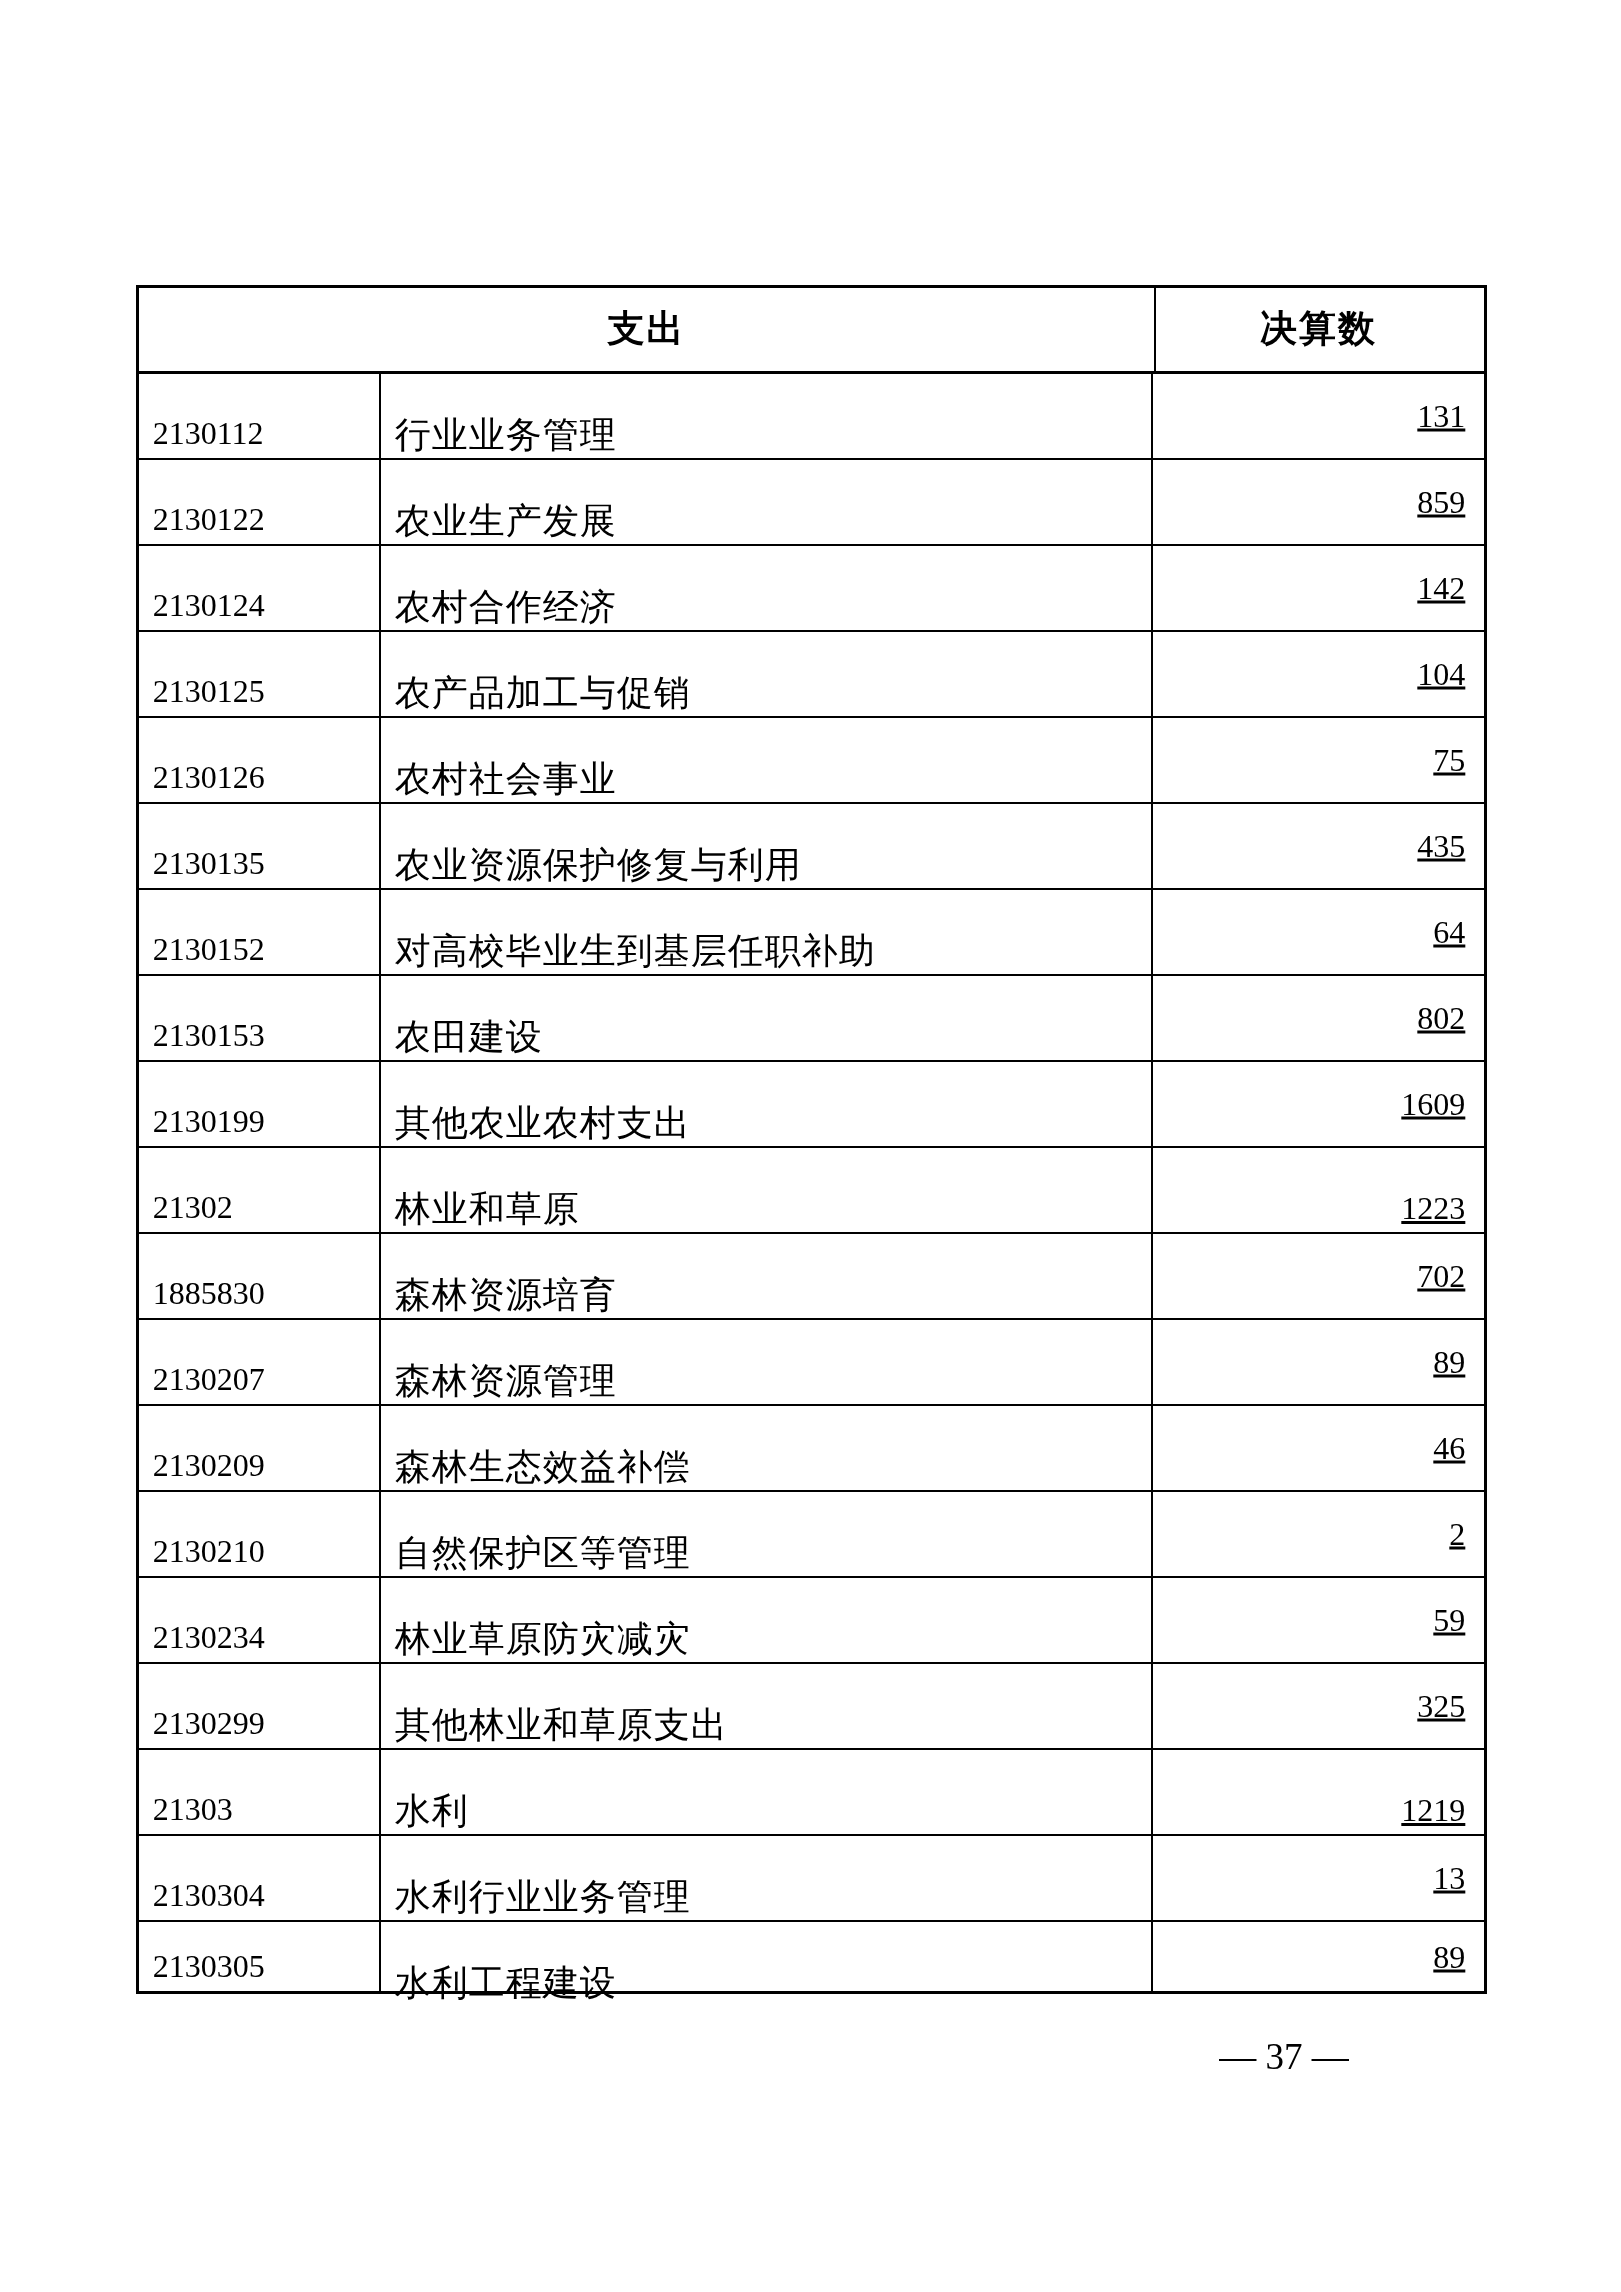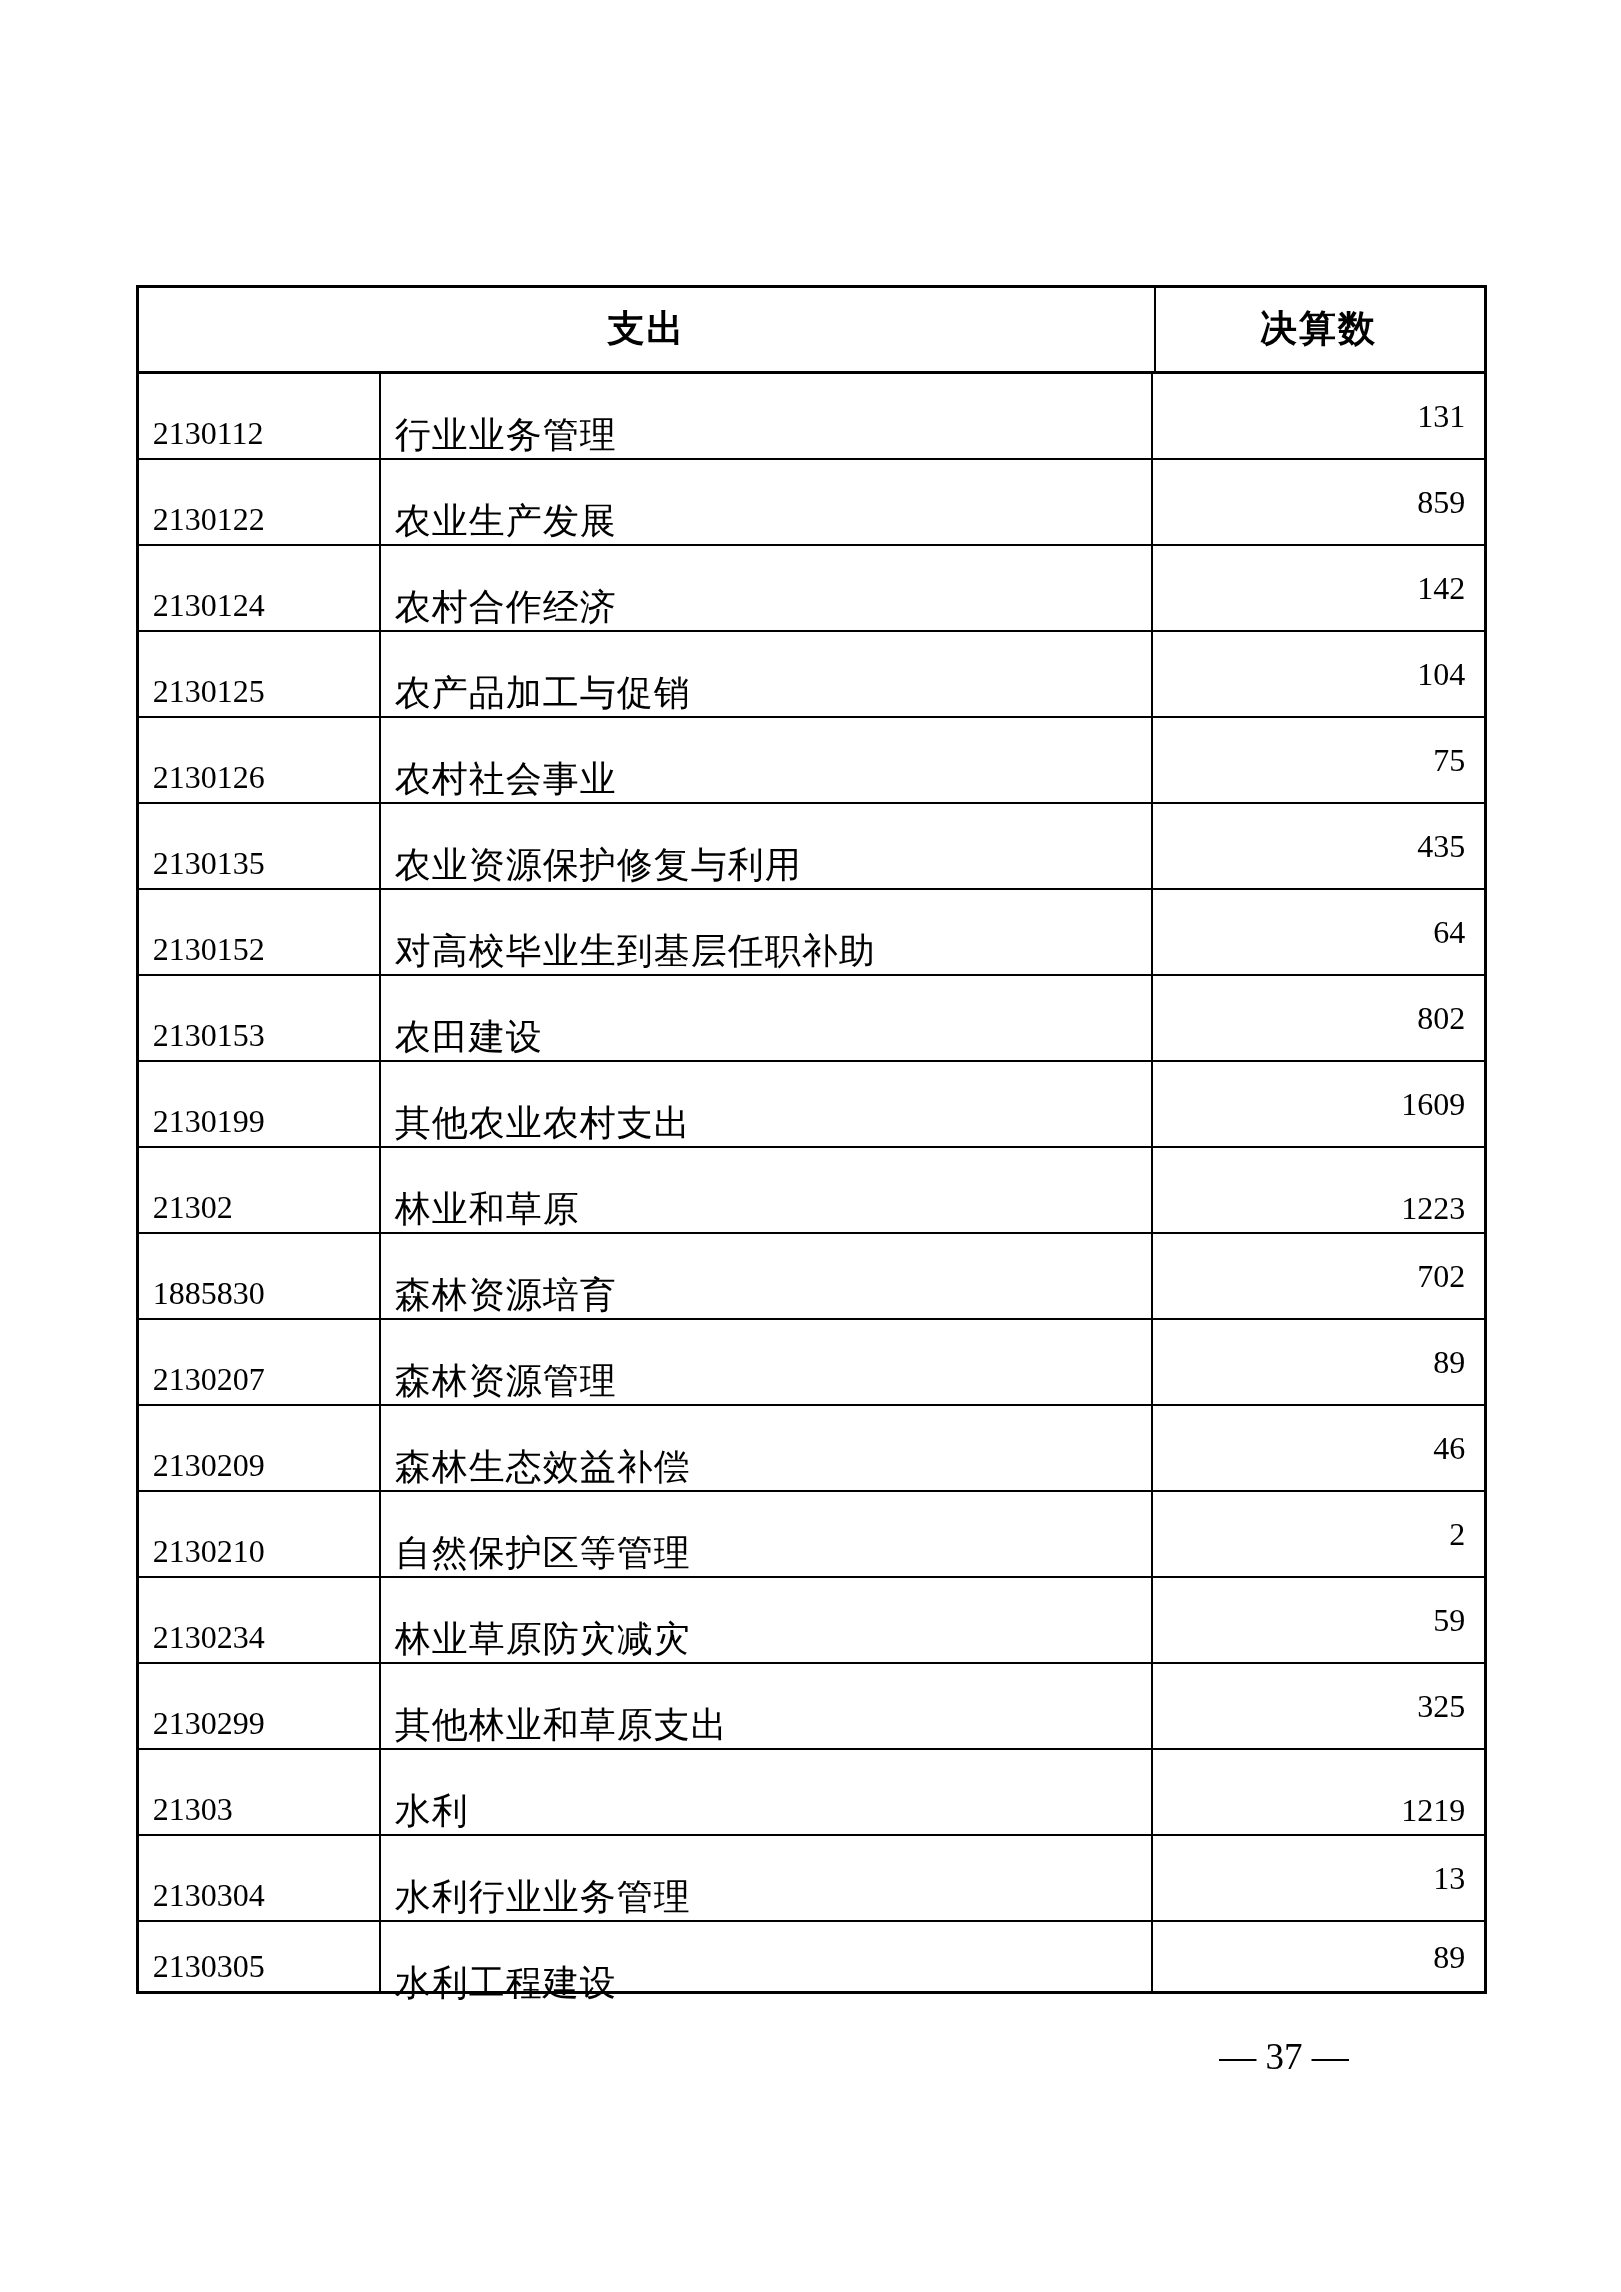--- a/index.html
+++ b/index.html
@@ -82,20 +82,21 @@
     top: 37px;
     font-size: 36px;
     letter-spacing: 1px;
     white-space: nowrap;
   }
   .value-text {
     position: absolute;
     right: 15.7px;
     font-size: 32px;
     white-space: nowrap;
+    text-decoration: underline;
   }
   .value-text.middle {
     top: 50%;
     transform: translateY(-50%);
   }
   .value-text.bottom {
     bottom: 5px;
   }
   .page-footer {
     position: absolute;

